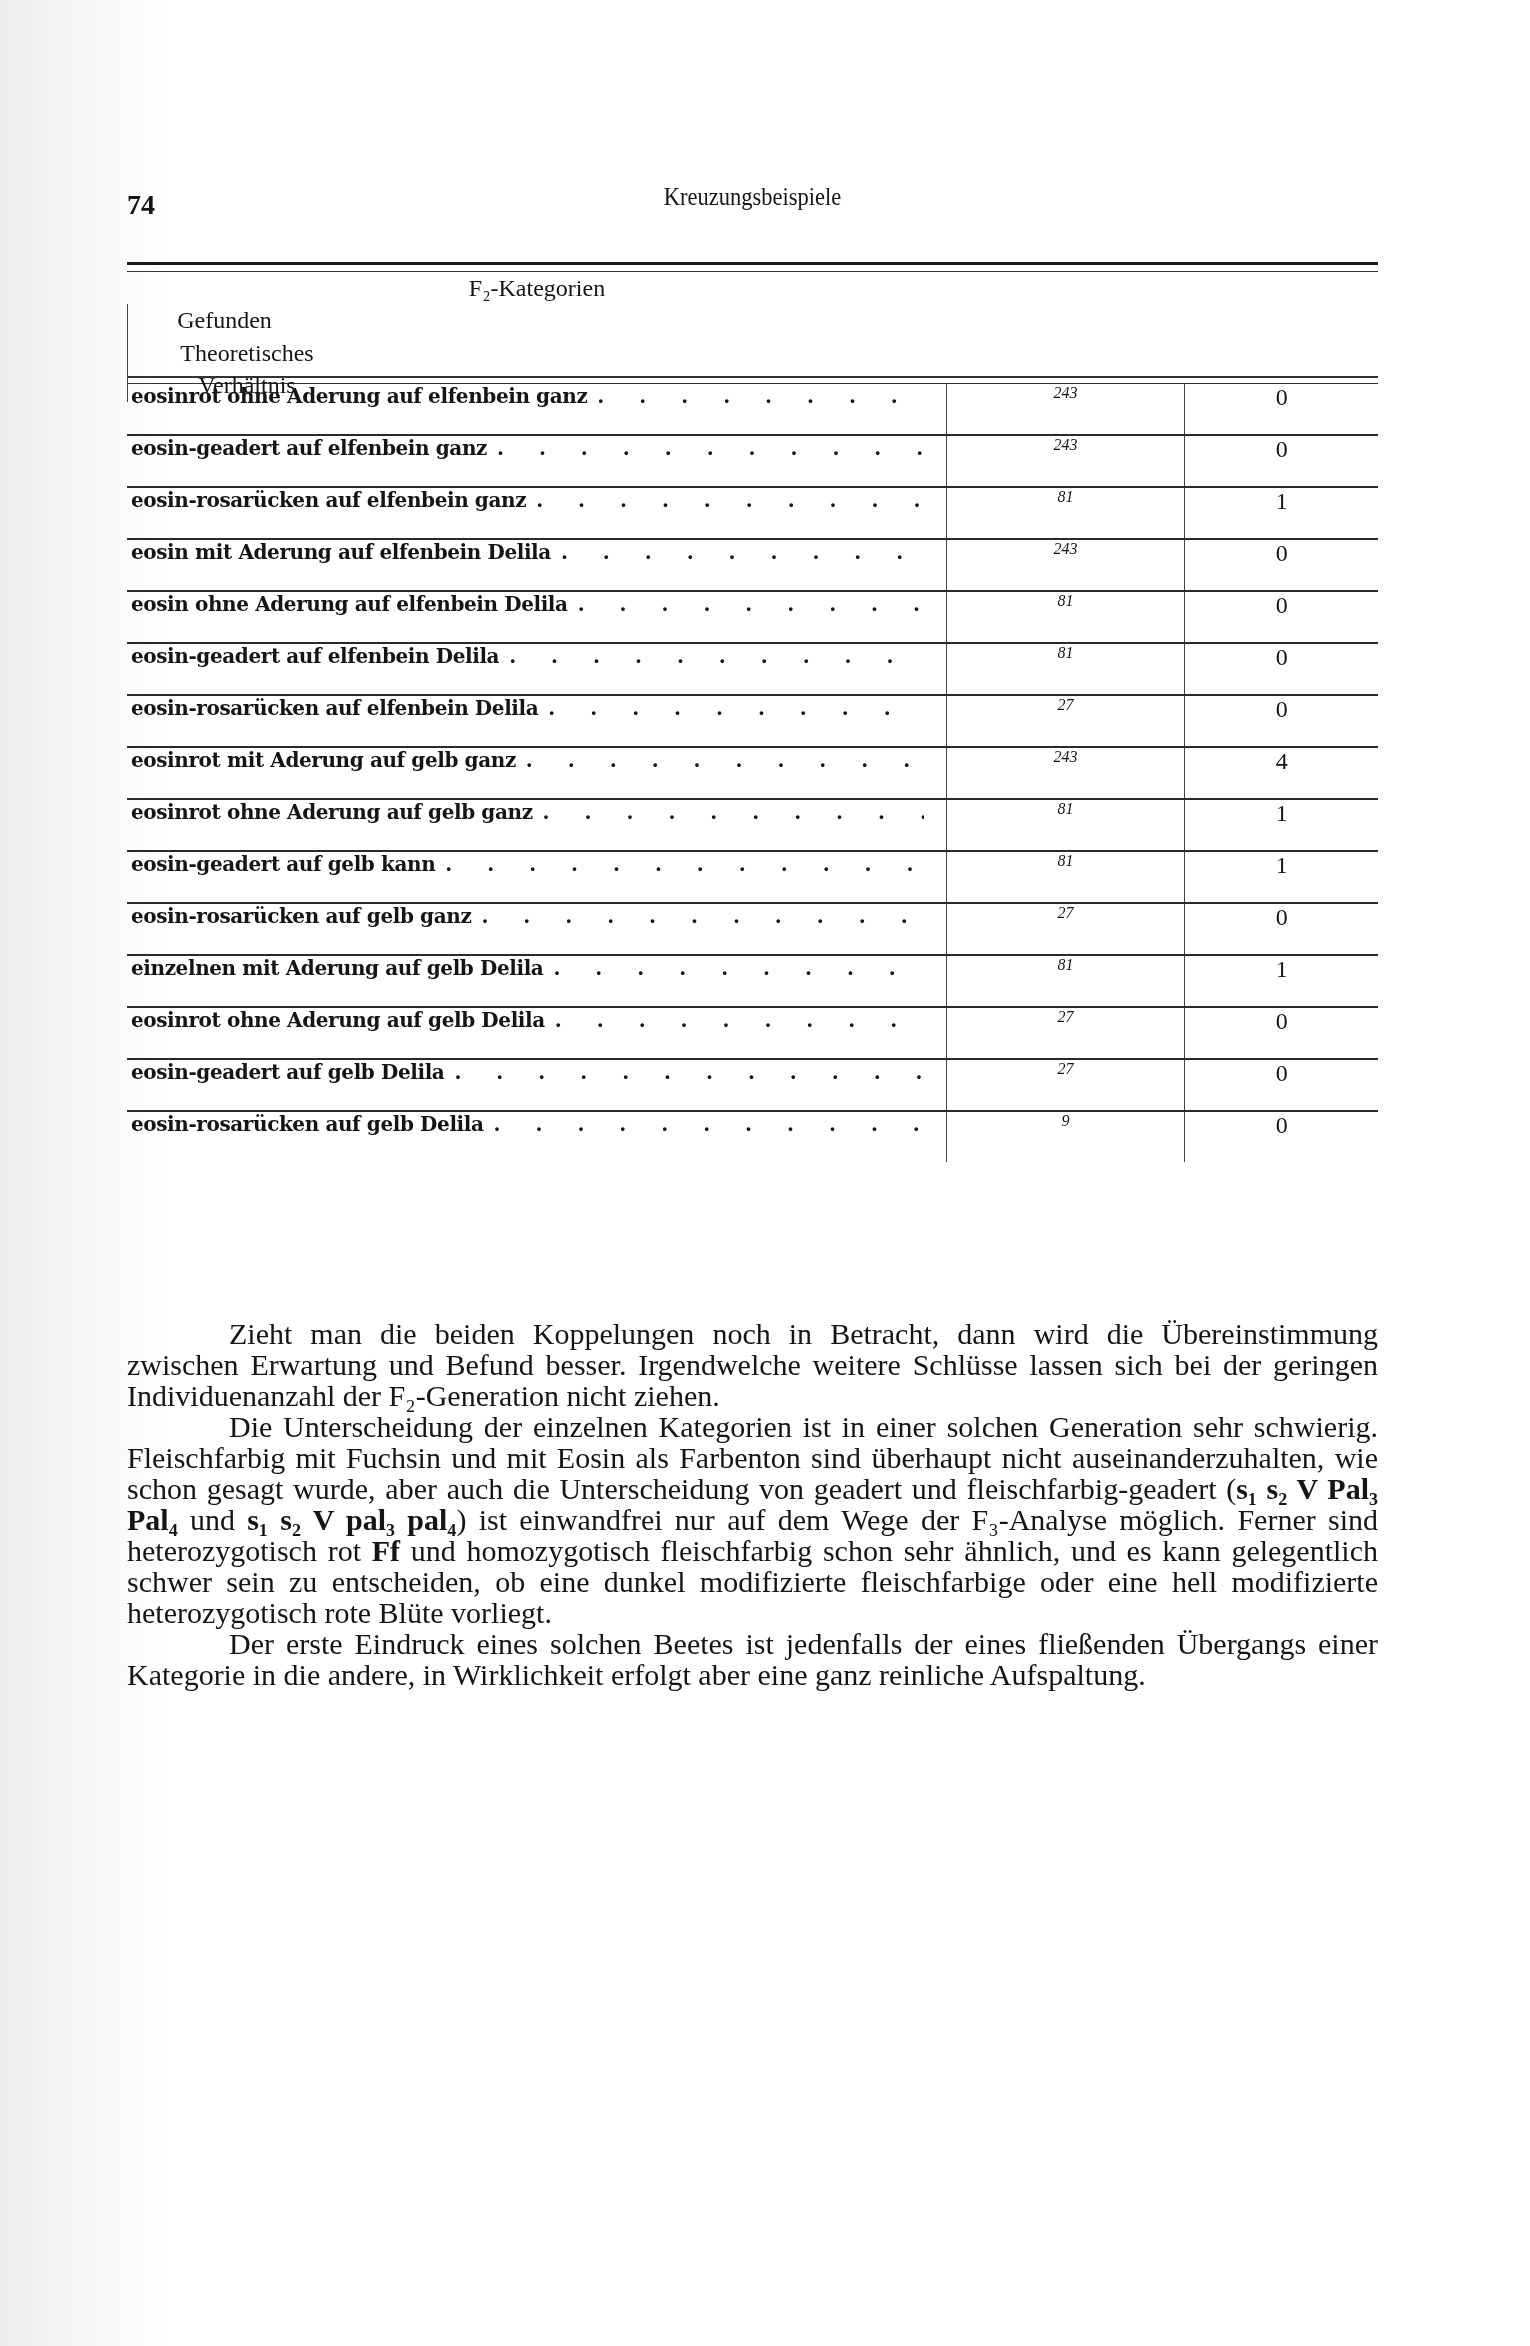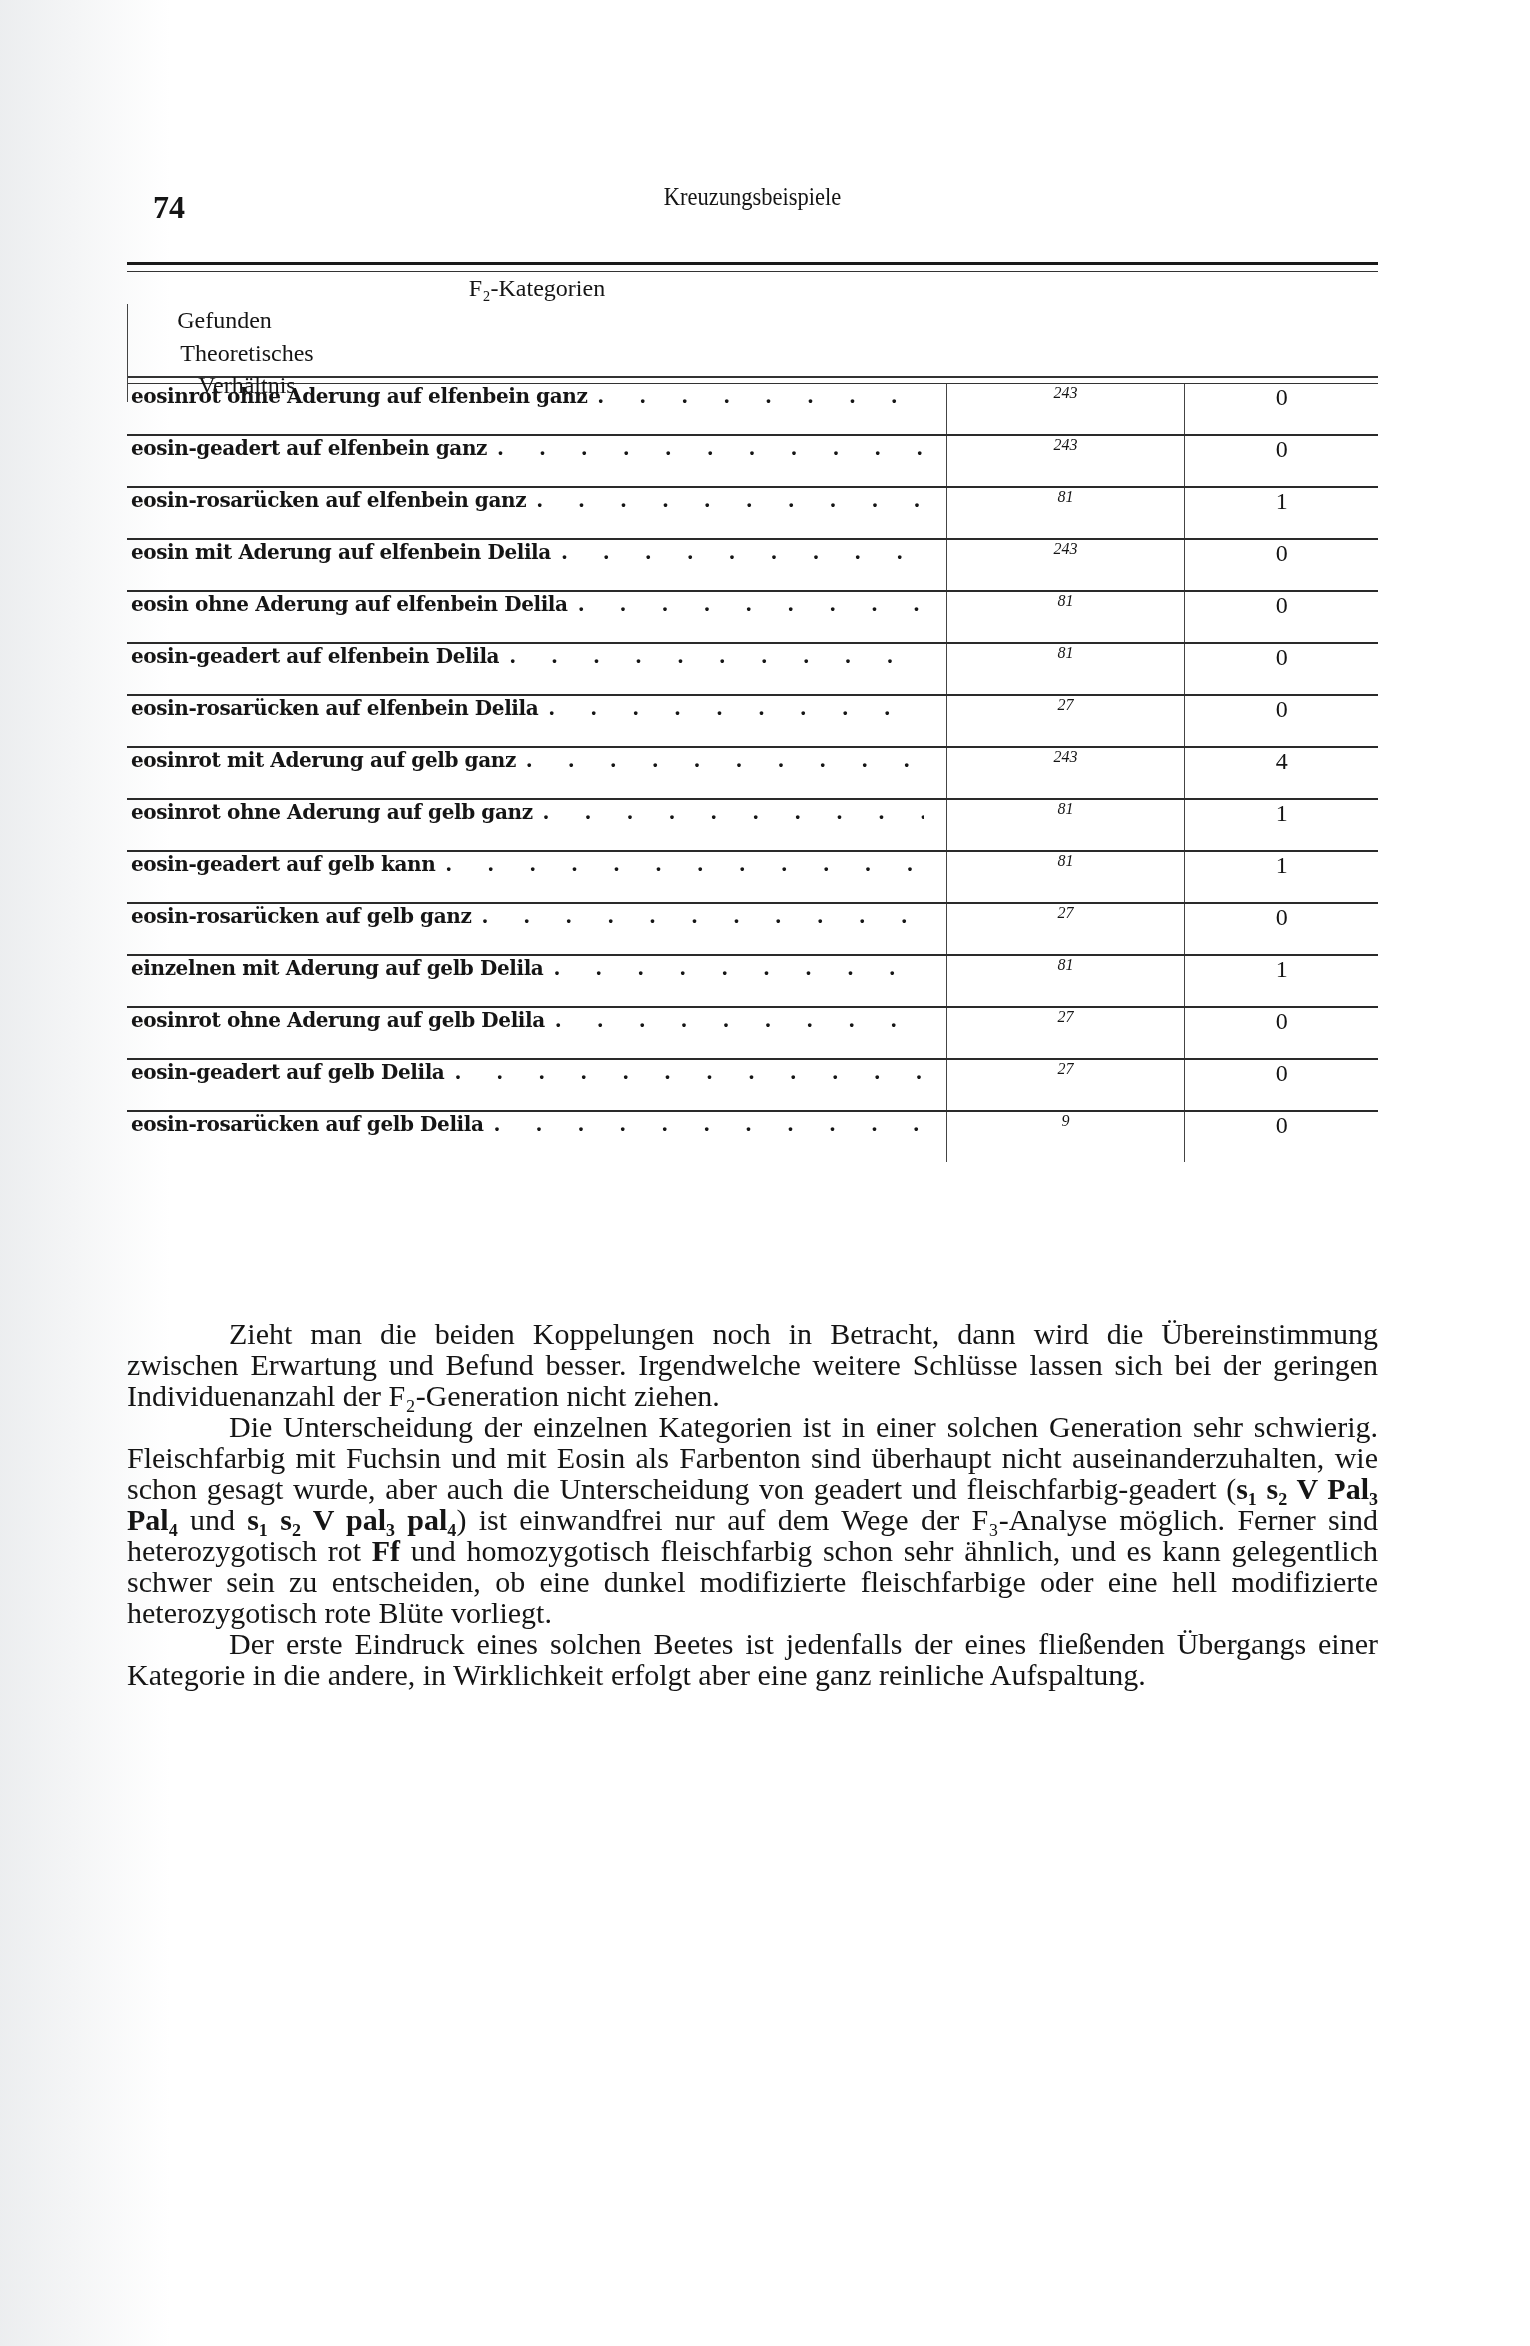--- a/index.html
+++ b/index.html
@@ -8,21 +8,21 @@
     background: #ffffff;
     color: #151515;
     font-family: "DejaVu Serif", "Liberation Serif", serif;
   }
   .speckle {
     position: absolute; left: 0; top: 0; width: 170px; height: 2346px;
     background: linear-gradient(to right, rgba(200,205,210,0.35), rgba(255,255,255,0));
     pointer-events: none;
   }
   .header { position: absolute; top: 183px; left: 127px; width: 1251px; height: 40px; }
-  .page-num { position: absolute; left: 0; top: 6px; font-size: 32px; font-weight: bold; font-family: "Liberation Serif", serif; margin-left: 26px; }
+  .page-num { position: absolute; left: 0; top: 6px; font-size: 28px; font-weight: bold; font-family: "Liberation Serif", serif; }
   .running-head { position: absolute; left: 0; right: 0; top: 0; text-align: center; font-size: 25px; font-family: "Liberation Serif", serif; transform: scaleX(0.9); }
 
   .table { position: absolute; left: 127px; top: 262px; width: 1251px; }
   .rule-top { border-top: 3px solid #1a1a1a; }
   .rule-top2 { margin-top: 6px; border-top: 1.5px solid #333; }
   .thead { display: flex; height: 104px; flex-direction: column; }
   .th { display: flex; align-items: center; justify-content: center; text-align: center; font-family: "Liberation Serif", serif; font-size: 24px; line-height: 1.35; }
   .col1 { width: 820px; }
   .col2 { width: 238px; border-left: 1.5px solid #444; }
   .col3 { width: 193px; border-left: 1.5px solid #444; }

